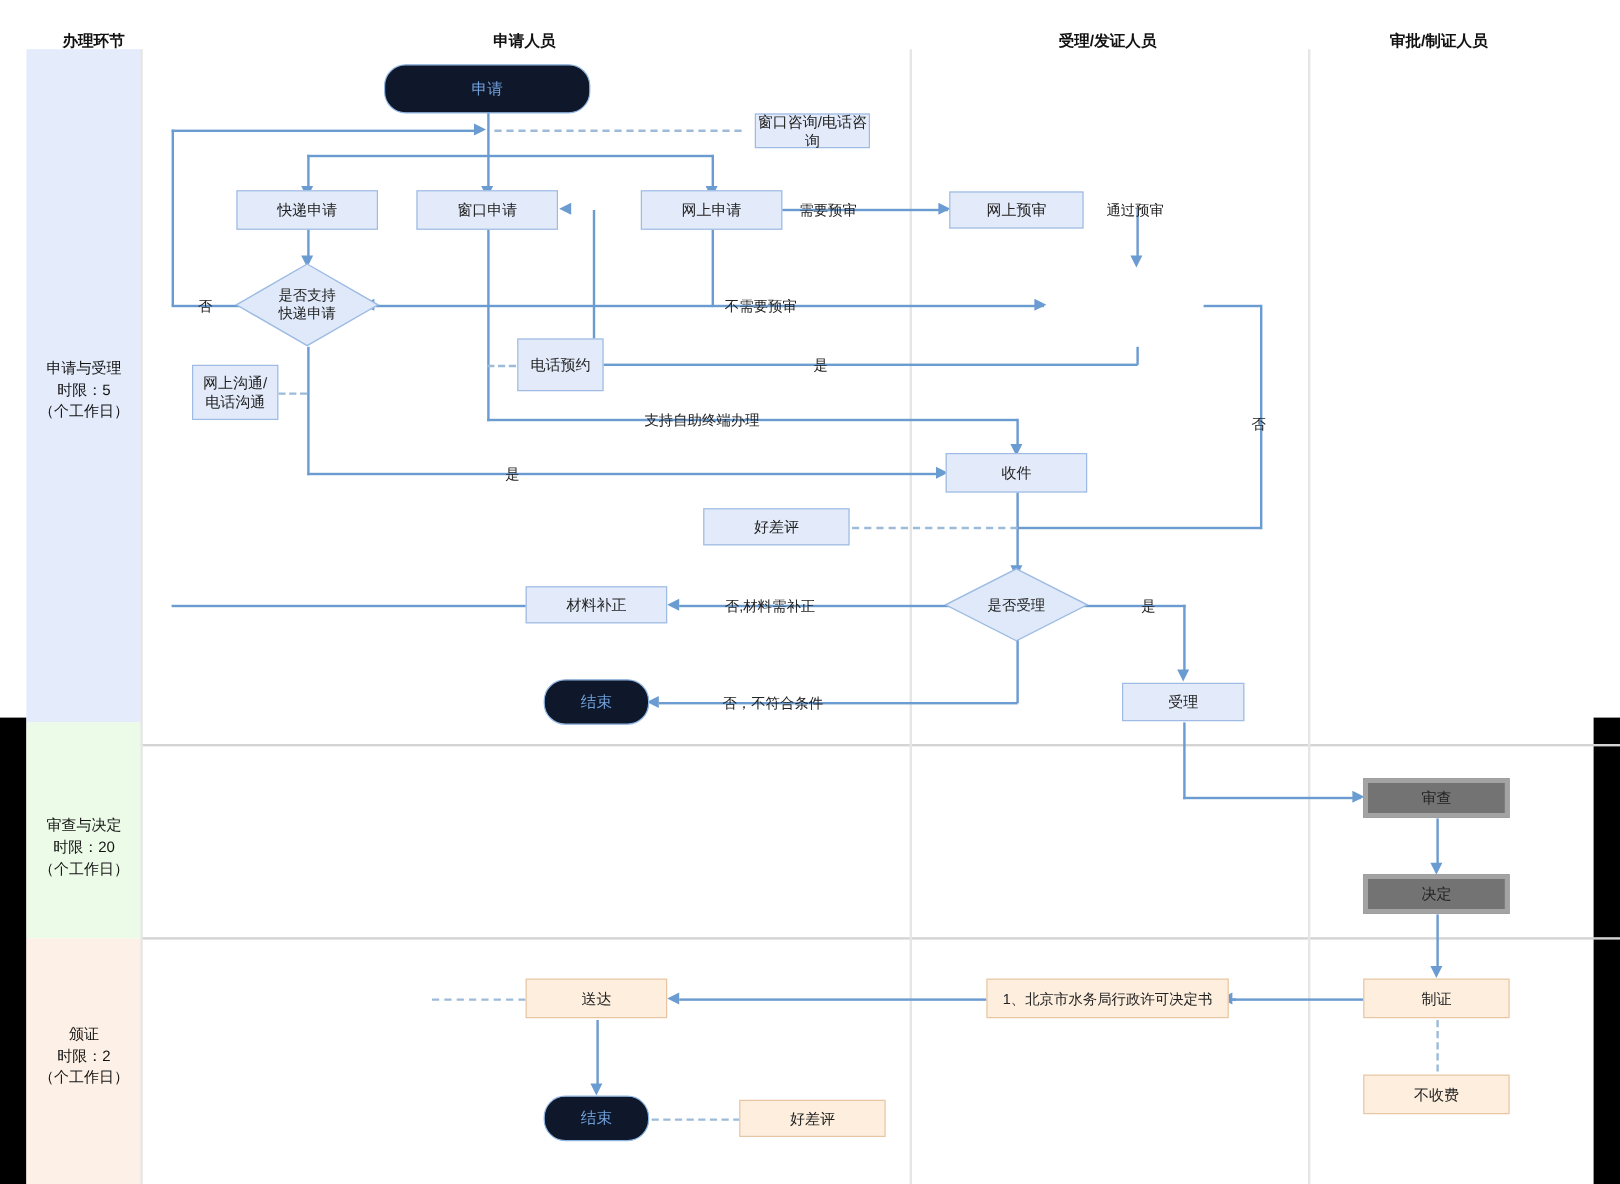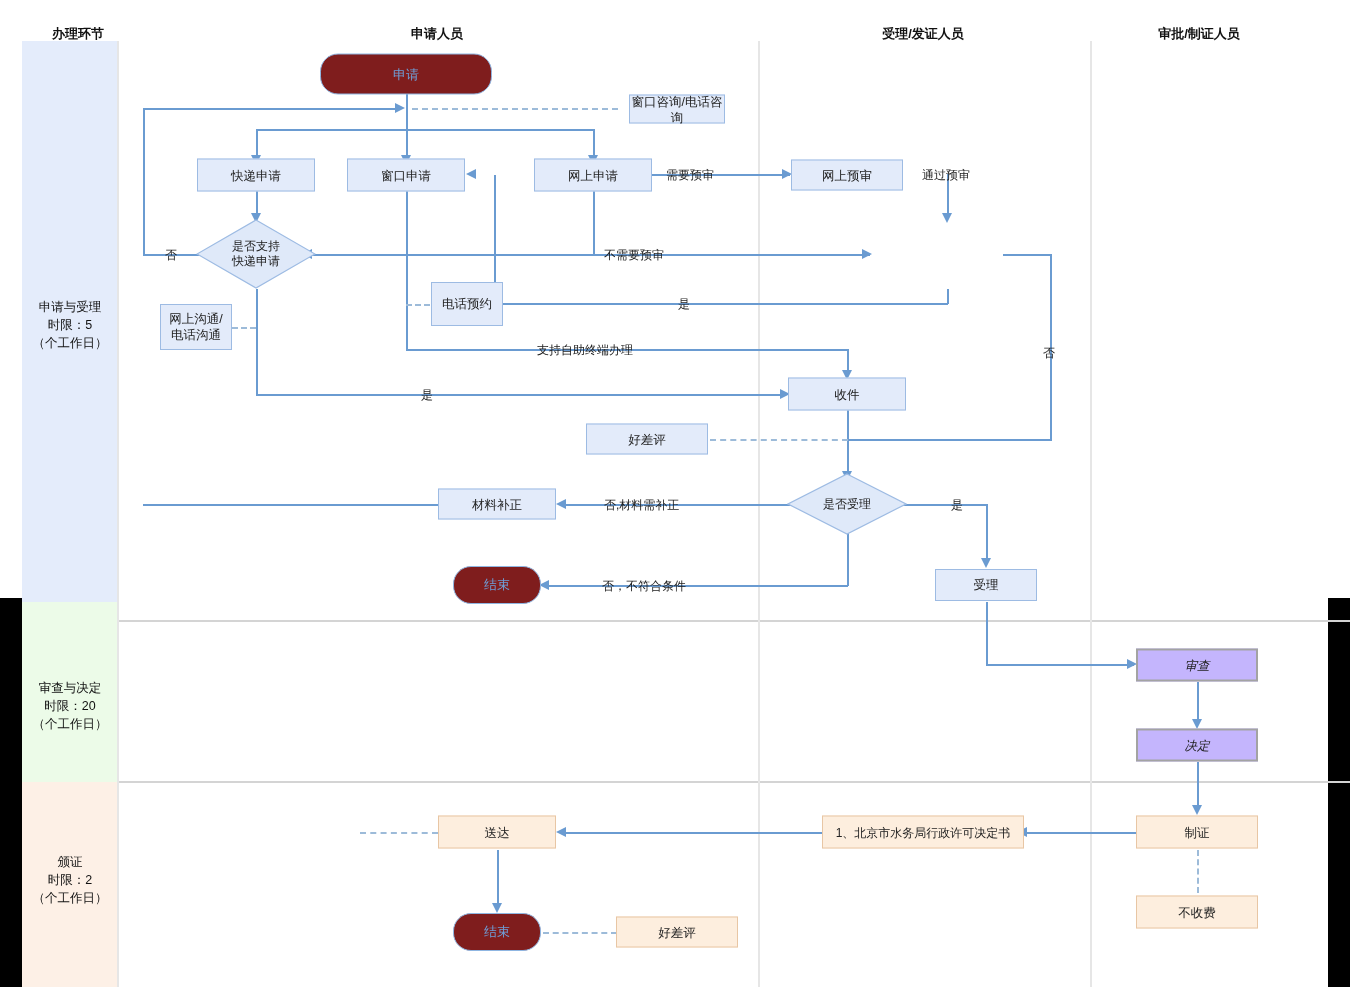--- a/index.html
+++ b/index.html
@@ -24,23 +24,23 @@
   .colhead{position:absolute;top:25px;font-size:13px;font-weight:bold;color:#111;
            text-align:center;transform:translateX(-50%);white-space:nowrap;}
   .lanelabel{position:absolute;left:22px;width:96px;text-align:center;
              font-size:12.5px;color:#111;line-height:18px;transform:translateY(-50%);}
 
   
   .node{position:absolute;box-sizing:border-box;display:flex;align-items:center;
         justify-content:center;text-align:center;font-size:12.5px;color:#222;
         line-height:16px;transform:translate(-50%,-50%);}
   .n-blue{background:#e3ebfa;border:1px solid #9dbbe3;}
-  .n-green{background:#c4b5fd;border:2px solid #a3a3a3;font-style:italic;}
+  .n-green{background:#737373;border:4px solid #a3a3a3;}
   .n-orange{background:#fdeede;border:1px solid #e8c6a4;}
-  .n-term{background:#7f1d1d;border:1px solid #8fb6e2;border-radius:18px;
+  .n-term{background:#0f172a;border:1px solid #8fb6e2;border-radius:18px;
           color:#6f9fd8;font-size:13px;}
   .n-diamond{background:transparent;border:none;}
   .n-diamond .dshape{position:absolute;left:0;top:0;width:100%;height:100%;}
   .n-diamond .dtext{position:relative;z-index:2;width:100%;font-size:12px;
                     line-height:15px;color:#222;}
 
   
   .ln{position:absolute;background:#6a9bd1;}
   .lh{height:1.6px;}
   .lv{width:1.6px;}

